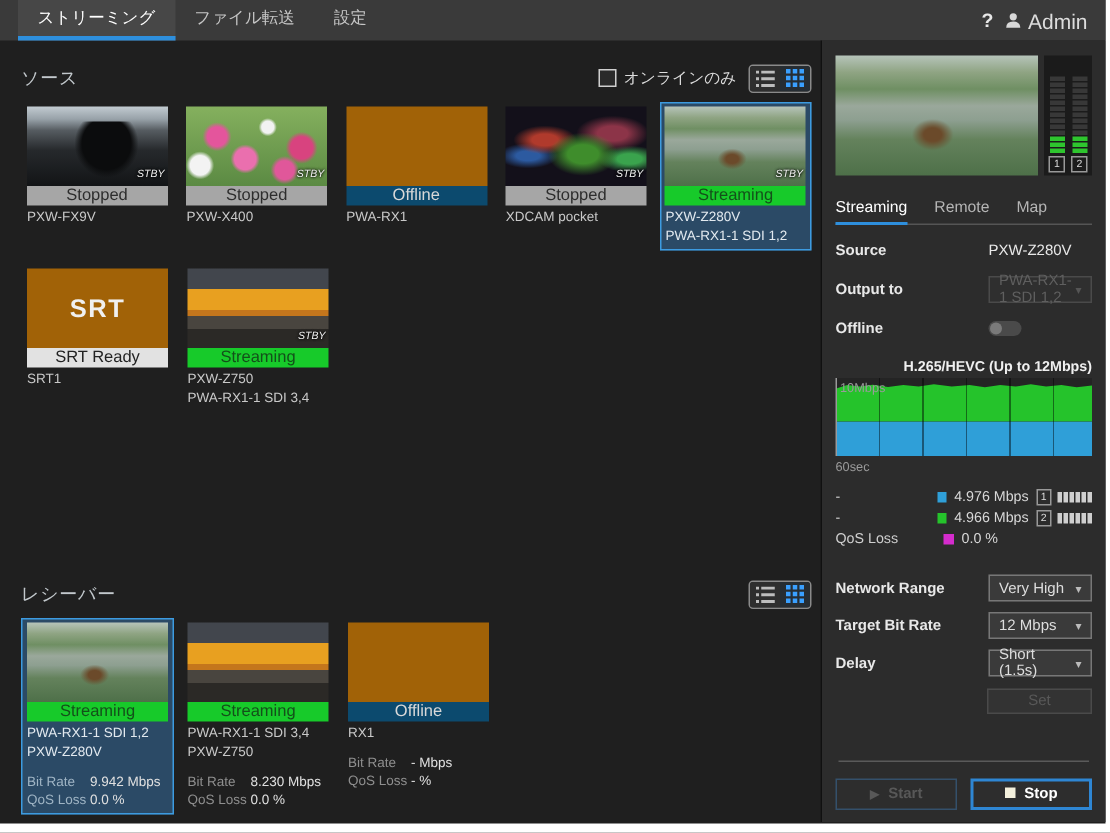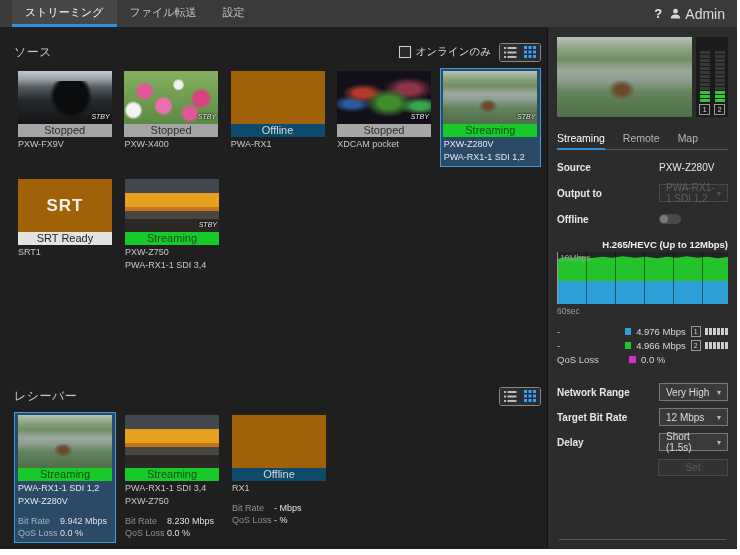--- a/index.html
+++ b/index.html
@@ -472,14 +472,18 @@
         </div>
       </div>
 
     <div class="setbtn-row">
       <span class="btn set-btn disabled">Set</span>
     </div>
 
     <div class="spacer"></div>
     <div class="divider"></div>
 
+    <div class="actions">
+      <span class="btn action-btn start-btn disabled"><span class="start-icon">▶</span><span>Start</span></span>
+      <span class="btn action-btn stop-btn"><span class="stop-icon"></span><span>Stop</span></span>
+    </div>
   </div>
 </div>
 
 </body></html>

